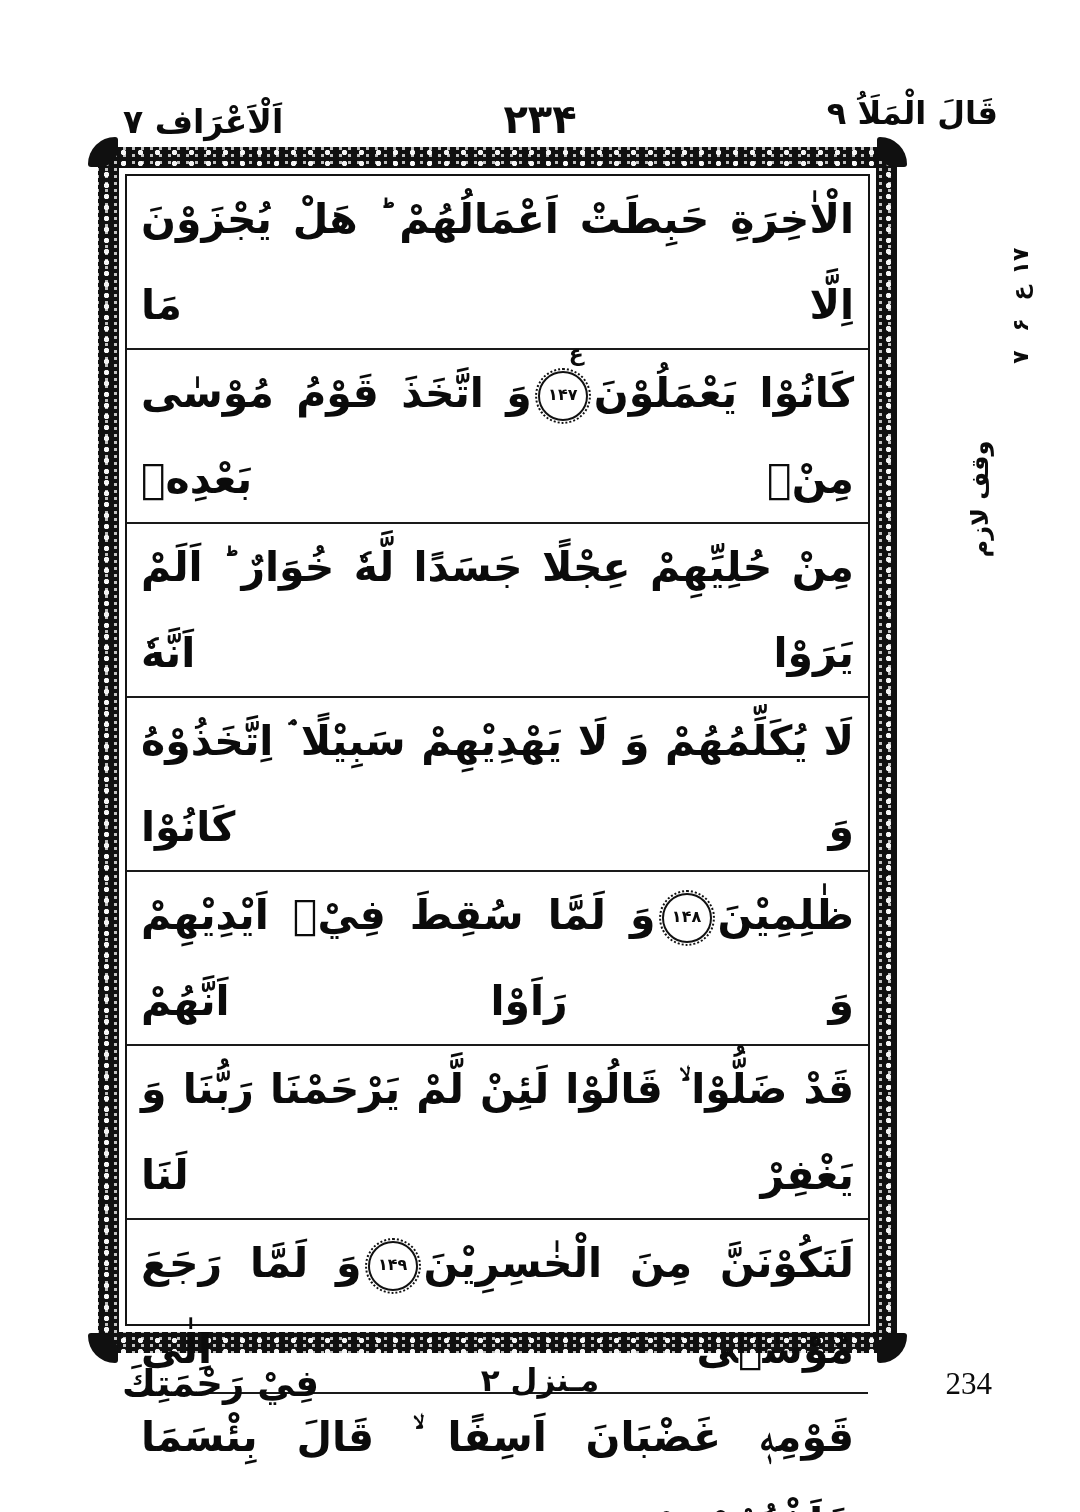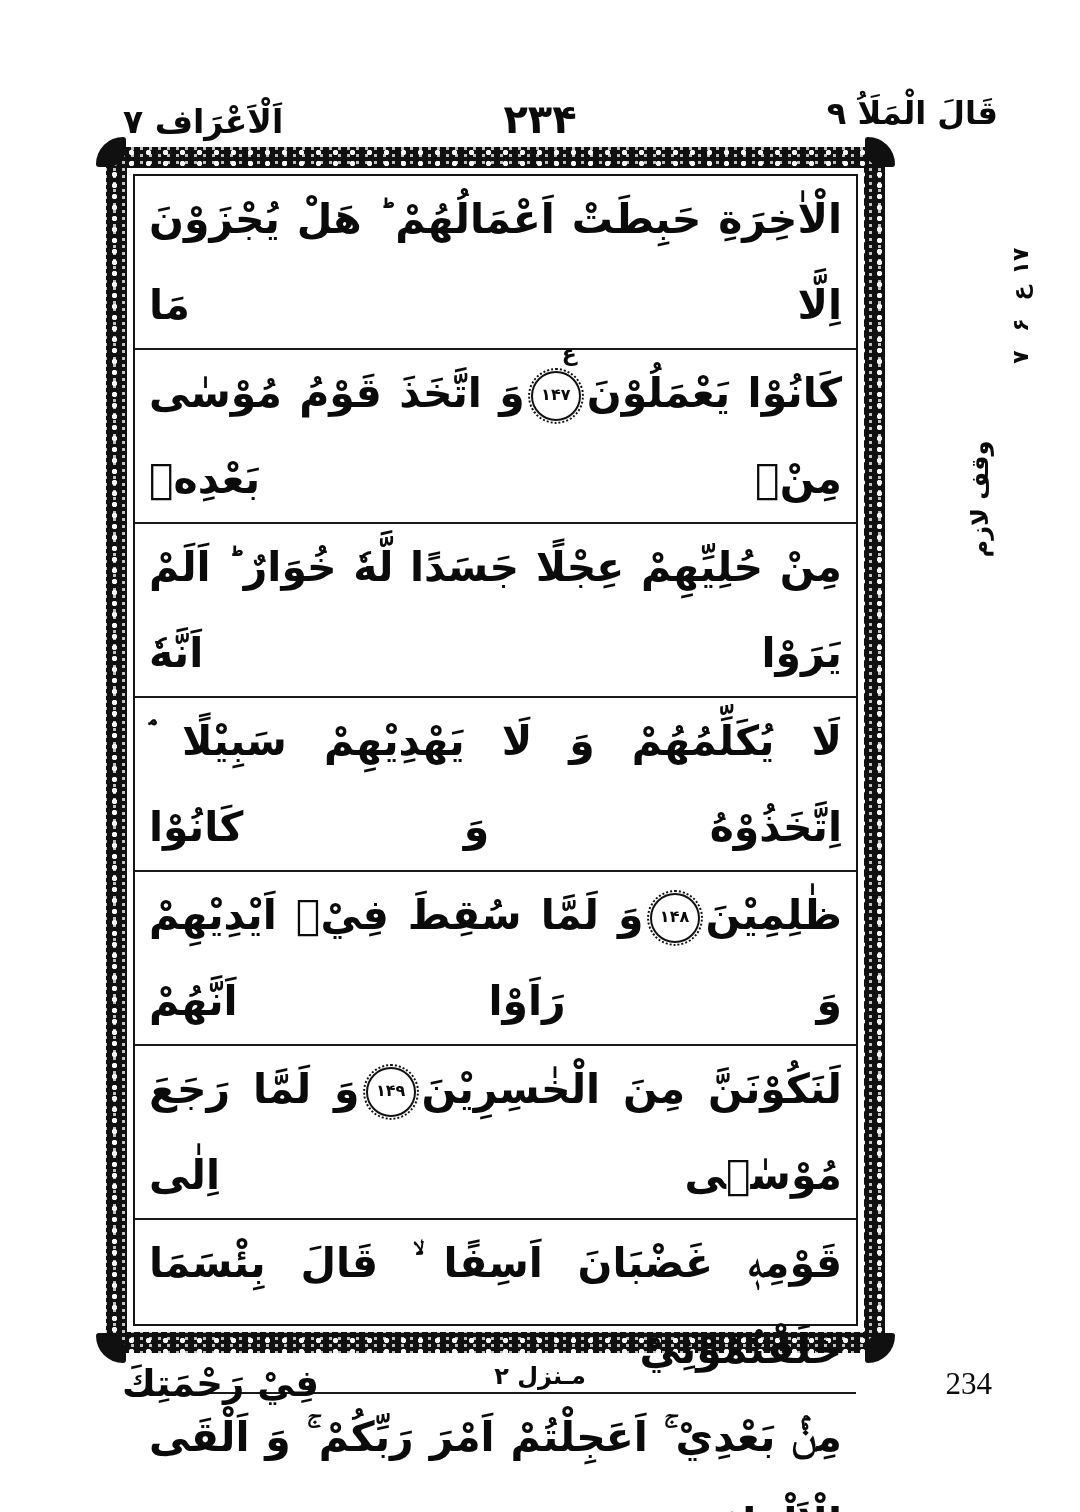--- a/index.html
+++ b/index.html
@@ -10,27 +10,28 @@
     overflow:hidden;
   }
   
   .runhead{position:absolute;top:88px;left:0;width:1080px;height:60px;}
   .runhead .rh{position:absolute;font-weight:bold;white-space:nowrap;}
   .rh-right{right:82px;top:6px;font-size:32px;}
   .rh-center{left:50%;transform:translateX(-50%);top:0;font-size:40px;letter-spacing:2px;margin-top:8px;}
   .rh-left{left:123px;top:14px;font-size:33px;}
   
   .frame{
-    position:absolute;left:106px;top:147px;width:779px;height:1206px;
+    position:absolute;left:98px;top:147px;width:779px;height:1206px;
     background-color:#101010;
     background-image:
       radial-gradient(circle, rgba(255,255,255,.95) 0 2.4px, rgba(255,255,255,0) 3px),
       radial-gradient(circle, rgba(255,255,255,.75) 0 1.4px, rgba(255,255,255,0) 2px);
     background-size:17px 11px, 9px 7px;
     background-position:0 0, 4px 5px;
+    padding-left:20px;
   }
   .finial{position:absolute;width:30px;height:30px;background:#101010;}
   .f-tl{left:-10px;top:-10px;border-radius:90% 10% 60% 10%;}
   .f-tr{right:-10px;top:-10px;border-radius:10% 90% 10% 60%;}
   .f-bl{left:-10px;bottom:-10px;border-radius:10% 60% 10% 90%;}
   .f-br{right:-10px;bottom:-10px;border-radius:60% 10% 90% 10%;}
   .gap{position:absolute;inset:21px;background:#ffffff;}
   .inner{position:absolute;inset:27px;border:2.5px solid #141414;background:#fff;}
   
   .lines{position:absolute;inset:0;display:flex;flex-direction:column;}
@@ -62,21 +63,21 @@
     gap:2px;font-weight:bold;
   }
   .ruku-col span{display:block;transform:rotate(-90deg);font-size:22px;line-height:30px;white-space:nowrap;}
   .waqf-note{
     position:absolute;left:952px;top:424px;width:56px;height:150px;
     display:flex;align-items:center;justify-content:center;
   }
   .waqf-note span{transform:rotate(-90deg);white-space:nowrap;font-size:24px;font-weight:bold;}
   
   .catchword{position:absolute;left:122px;top:1362px;font-size:37px;font-weight:bold;}
-  .manzil{position:absolute;left:50%;transform:translateX(-50%);top:1362px;font-size:24px;font-weight:bold;}
+  .manzil{position:absolute;left:50%;transform:translateX(-50%);top:1362px;font-size:31px;font-weight:bold;}
   .pageno{position:absolute;right:88px;top:1366px;font-size:31px;font-family:"Liberation Serif",serif;direction:ltr;}
 </style>
 </head>
 <body>
 
 <div class="runhead">
   <span class="rh rh-right">قَالَ الْمَلَاُ ۹</span>
   <span class="rh rh-center">۲۳۴</span>
   <span class="rh rh-left">اَلْاَعْرَاف ۷</span>
 </div>
@@ -87,20 +88,21 @@
   <span class="finial f-bl"></span>
   <span class="finial f-br"></span>
   <div class="gap"></div>
   <div class="inner">
     <div class="lines">
         <div class="qline">الْاٰخِرَةِ حَبِطَتْ اَعْمَالُهُمْ ؕ هَلْ يُجْزَوْنَ اِلَّا مَا</div>
         <div class="qline">كَانُوْا يَعْمَلُوْنَ<span class="ayah">۱۴۷<span class="ruku">ع</span></span>وَ اتَّخَذَ قَوْمُ مُوْسٰى مِنْۢ بَعْدِهٖ</div>
         <div class="qline">مِنْ حُلِيِّهِمْ عِجْلًا جَسَدًا لَّهٗ خُوَارٌ ؕ اَلَمْ يَرَوْا اَنَّهٗ</div>
         <div class="qline">لَا يُكَلِّمُهُمْ وَ لَا يَهْدِيْهِمْ سَبِيْلًا ۘ اِتَّخَذُوْهُ وَ كَانُوْا</div>
         <div class="qline">ظٰلِمِيْنَ<span class="ayah">۱۴۸</span>وَ لَمَّا سُقِطَ فِيْۤ اَيْدِيْهِمْ وَ رَاَوْا اَنَّهُمْ</div>
+        <div class="qline">قَدْ ضَلُّوْا ۙ قَالُوْا لَئِنْ لَّمْ يَرْحَمْنَا رَبُّنَا وَ يَغْفِرْ لَنَا</div>
         <div class="qline">لَنَكُوْنَنَّ مِنَ الْخٰسِرِيْنَ<span class="ayah">۱۴۹</span>وَ لَمَّا رَجَعَ مُوْسٰۤى اِلٰى</div>
         <div class="qline">قَوْمِهٖ غَضْبَانَ اَسِفًا ۙ قَالَ بِئْسَمَا خَلَفْتُمُوْنِيْ</div>
         <div class="qline">مِنْۢ بَعْدِيْ ۚ اَعَجِلْتُمْ اَمْرَ رَبِّكُمْ ۚ وَ اَلْقَى الْاَلْوَاحَ</div>
       </div>
   </div>
 </div>
 
 <div class="ruku-col">
   <span>۱۷</span>
   <span>ع</span>

